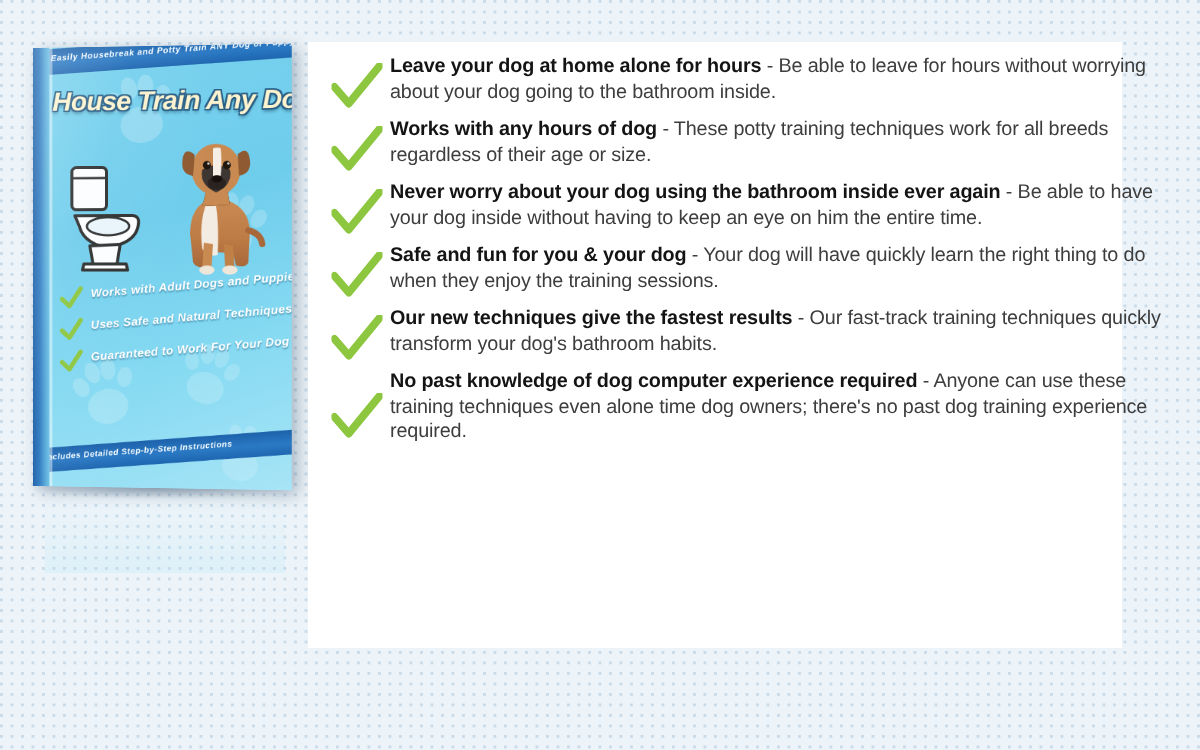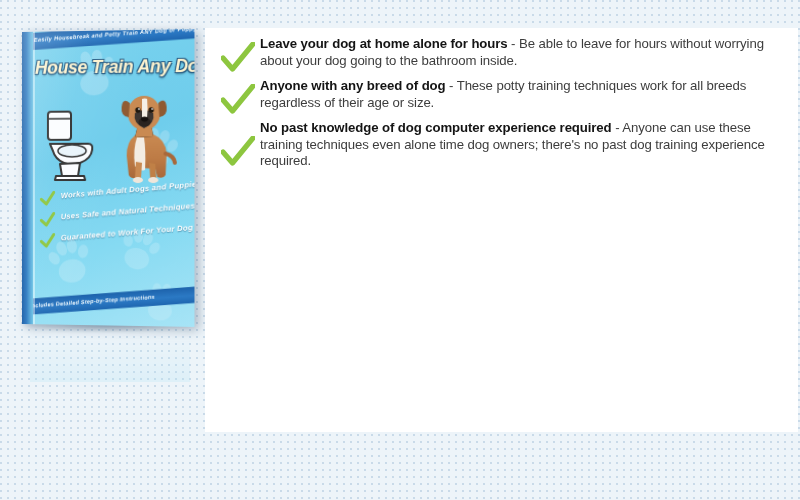--- a/index.html
+++ b/index.html
@@ -23,21 +23,21 @@
       radial-gradient(circle at 1px 1px, rgba(120,160,195,0.30) 1px, transparent 1px);
     background-size: 7px 7px;
     overflow: hidden;
   }
 
   
   #content-panel {
     position: absolute;
     left: 205px;
     top: 28px;
-    width: 593px;
+    width: 543px;
     height: 404px;
     background: #ffffff;
   }
 
   
   #benefits-list {
     position: absolute;
     left: 10px;
     top: 8px;
     width: 578px;
@@ -463,26 +463,50 @@
         </span>
         <span class="benefit-text"><span class="benefit-head">Leave your dog at home alone for hours</span><span class="benefit-body"> - Be able to leave for hours without worrying about your dog going to the bathroom inside.</span></span>
       </div>
 
       <div class="benefit-row">
         <span class="check-icon">
           <svg width="34" height="30" viewBox="0 0 34 30">
             <path d="M2 16 L11.5 27 L32 2" stroke="#8dc63f" stroke-width="5.2" fill="none" stroke-linecap="round" stroke-linejoin="round"></path>
           </svg>
         </span>
-        <span class="benefit-text"><span class="benefit-head">Anyone with any breed of dog</span><span class="benefit-body"> - These potty training techniques work for all breeds regardless of their age or size.</span></span>
-      </div>
-
-
-
-
+        <span class="benefit-text"><span class="benefit-head">Works with any hours of dog</span><span class="benefit-body"> - These potty training techniques work for all breeds regardless of their age or size.</span></span>
+      </div>
+
+      <div class="benefit-row">
+        <span class="check-icon">
+          <svg width="34" height="30" viewBox="0 0 34 30">
+            <path d="M2 16 L11.5 27 L32 2" stroke="#8dc63f" stroke-width="5.2" fill="none" stroke-linecap="round" stroke-linejoin="round"></path>
+          </svg>
+        </span>
+        <span class="benefit-text"><span class="benefit-head">Never worry about your dog using the bathroom inside ever again</span><span class="benefit-body"> - Be able to have your dog inside without having to keep an eye on him the entire time.</span></span>
+      </div>
+
+
+      <div class="benefit-row">
+        <span class="check-icon">
+          <svg width="34" height="30" viewBox="0 0 34 30">
+            <path d="M2 16 L11.5 27 L32 2" stroke="#8dc63f" stroke-width="5.2" fill="none" stroke-linecap="round" stroke-linejoin="round"></path>
+          </svg>
+        </span>
+        <span class="benefit-text"><span class="benefit-head">Safe and fun for you &amp; your dog</span><span class="benefit-body"> - Your dog will have quickly learn the right thing to do when they enjoy the training sessions.</span></span>
+      </div>
+
+      <div class="benefit-row">
+        <span class="check-icon">
+          <svg width="34" height="30" viewBox="0 0 34 30">
+            <path d="M2 16 L11.5 27 L32 2" stroke="#8dc63f" stroke-width="5.2" fill="none" stroke-linecap="round" stroke-linejoin="round"></path>
+          </svg>
+        </span>
+        <span class="benefit-text"><span class="benefit-head">Our new techniques give the fastest results</span><span class="benefit-body"> - Our fast-track training techniques quickly transform your dog's bathroom habits.</span></span>
+      </div>
 
       <div class="benefit-row">
         <span class="check-icon" style="top:16px;">
           <svg width="34" height="30" viewBox="0 0 34 30">
             <path d="M2 16 L11.5 27 L32 2" stroke="#8dc63f" stroke-width="5.2" fill="none" stroke-linecap="round" stroke-linejoin="round"></path>
           </svg>
         </span>
         <span class="benefit-text"><span class="benefit-head">No past knowledge of dog computer experience required</span><span class="benefit-body"> - Anyone can use these training techniques even alone time dog owners; there's no past dog training experience required.</span></span>
       </div>
 

